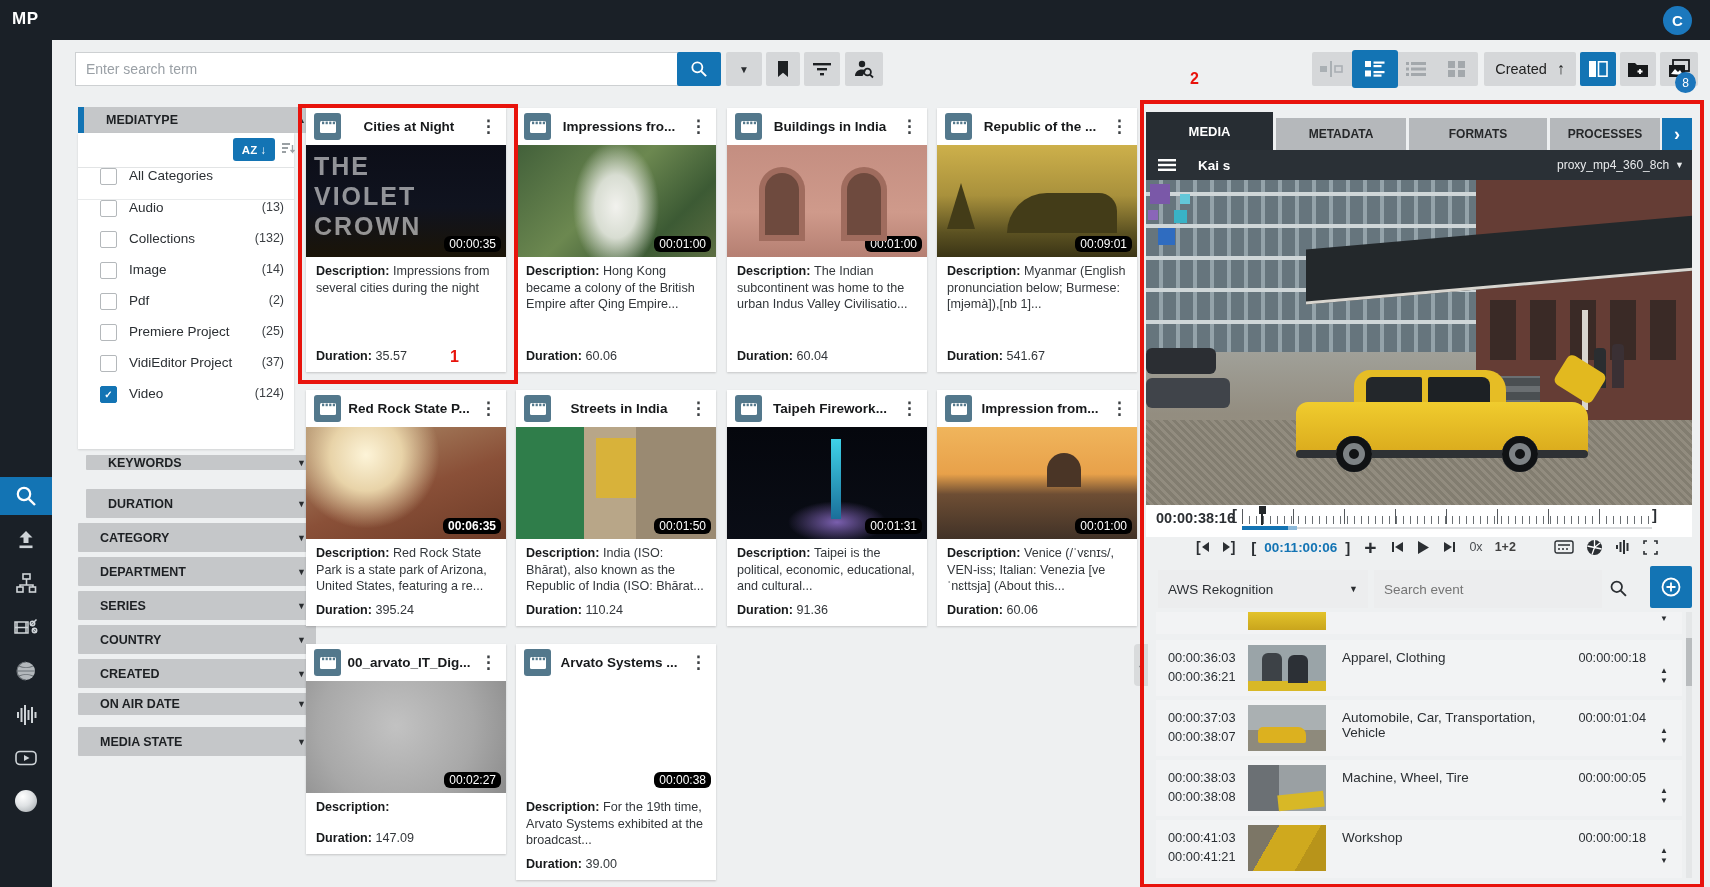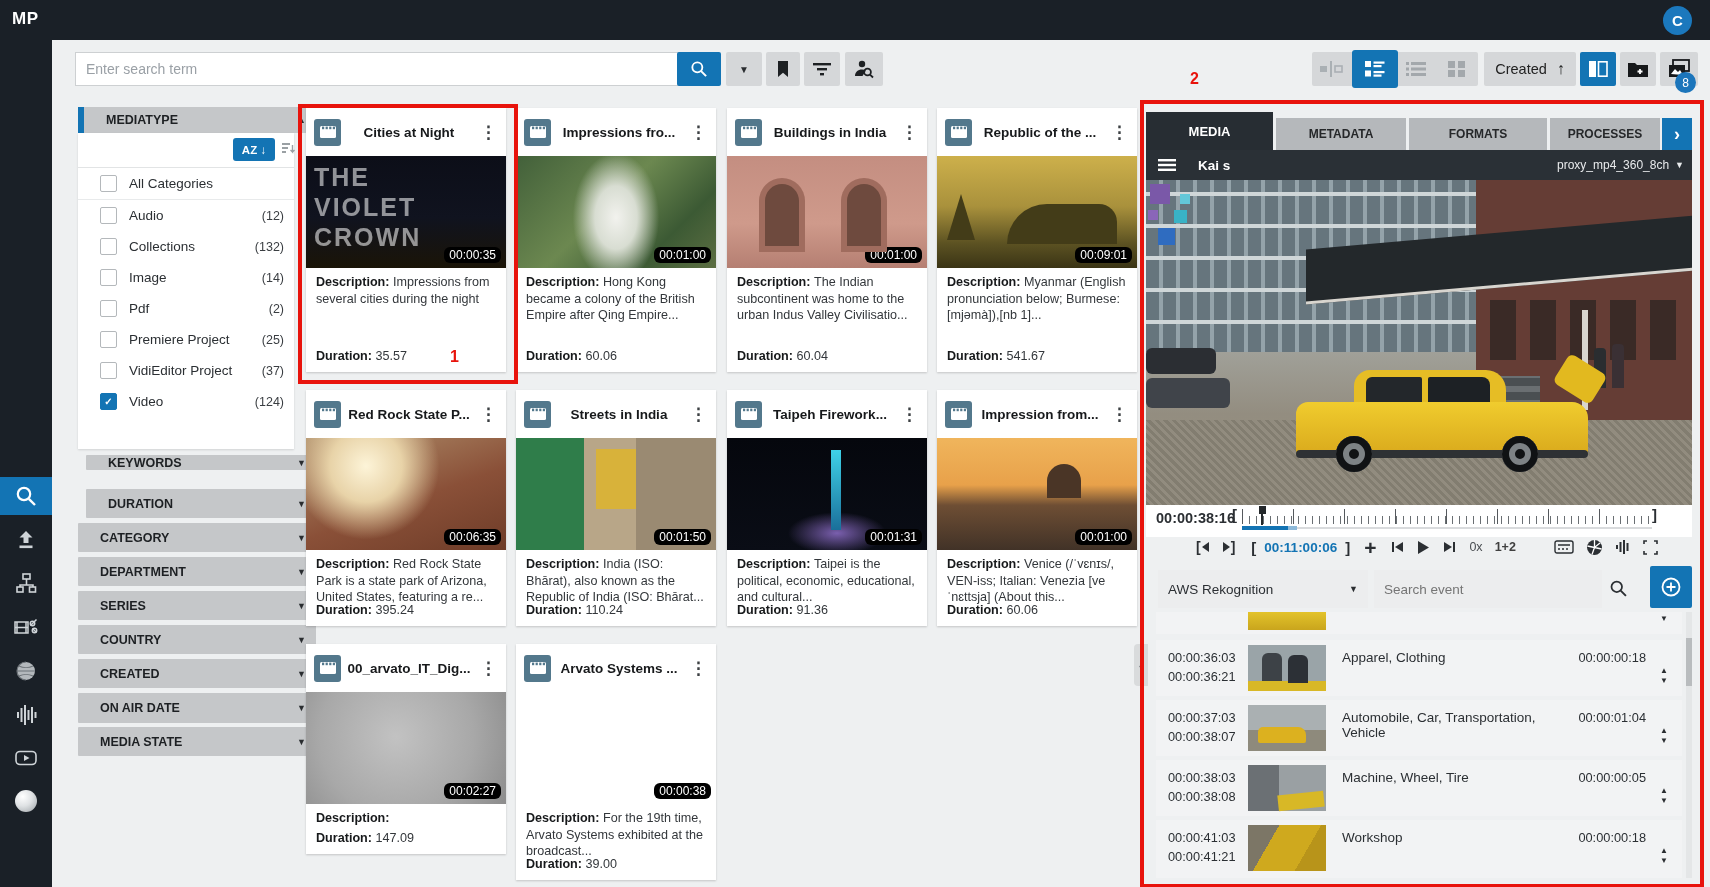--- a/index.html
+++ b/index.html
@@ -17,47 +17,47 @@
   .search-input{left:75px;top:52px;width:585px;height:32px;border:1px solid #cdd0d2;background:#fff;
                 padding:0 10px;font-size:14px;color:#333;font-family:"Liberation Sans",sans-serif;outline:none;}
   .search-input::placeholder{color:#9aa0a6;}
   .btn{display:flex;align-items:center;justify-content:center;background:#d5d7d9;border-radius:2px;cursor:pointer;}
   .btn-blue{background:#1374b4;}
   
   .facet-head{background:#c5c7c9;display:flex;align-items:center;font-size:12.5px;font-weight:bold;
               color:#1d2023;padding-left:22px;border-radius:1px;}
   .facet-head .car{margin-left:auto;margin-right:10px;font-size:9px;color:#2a2d30;}
   .fpanel{background:#fff;box-shadow:0 1px 2px rgba(0,0,0,.12);}
-  .frow{display:flex;align-items:center;height:31px;padding:0 10px 0 22px;font-size:13.5px;color:#2b2f33;}
+  .frow{display:flex;align-items:flex-start;height:31px;padding:0 10px 0 22px;font-size:13.5px;color:#2b2f33;}
   .frow .cnt{margin-left:auto;font-size:12.5px;color:#3a3e42;}
   .cb{width:15px;height:15px;border:1px solid #b4b8bb;background:#fff;margin-right:12px;border-radius:2px;
       display:inline-flex;align-items:center;justify-content:center;flex:0 0 auto;}
   .cb.checked{background:#1374b4;border-color:#1374b4;color:#fff;font-size:10px;font-weight:bold;}
   
   .card{position:absolute;width:200px;background:#fff;box-shadow:0 1px 2px rgba(0,0,0,.18);}
-  .card-h{height:48px;display:flex;align-items:center;padding:0 6px 0 8px;}
+  .card-h{height:37px;display:flex;align-items:center;padding:0 6px 0 8px;}
   .cicon{width:27px;height:27px;border-radius:3px;background:#53788c;display:flex;align-items:center;justify-content:center;flex:0 0 auto;}
   .ctitle{flex:1;text-align:center;font-size:13.5px;font-weight:bold;color:#17191b;white-space:nowrap;overflow:hidden;}
   .kebab{font-size:17px;font-weight:bold;color:#3c4043;line-height:1;padding:0 3px;}
   .thumb{position:relative;width:200px;height:112px;overflow:hidden;}
   .badge{position:absolute;right:5px;bottom:5px;background:#000;color:#fff;font-size:12px;padding:1px 5px;border-radius:6px;}
   .cbody{padding:6px 10px 0 10px;font-size:12.6px;line-height:16.5px;color:#33373b;}
   .cdur{position:absolute;left:10px;bottom:9px;font-size:12.6px;color:#33373b;}
   .blab{font-weight:bold;color:#17191b;}
   
   .t-night{background:linear-gradient(180deg,#0c0e18 0%,#10131f 55%,#1a1407 100%);}
   .t-night .ov{position:absolute;left:8px;top:6px;width:120px;color:rgba(255,255,255,.55);font-size:25px;font-weight:bold;line-height:1.2;letter-spacing:2px;}
   .t-statue{background:radial-gradient(ellipse 60px 90px at 50% 55%,#f2f2ee 0%,#d8ddd2 35%,rgba(90,120,70,0) 72%),linear-gradient(135deg,#42603a,#6c8850 45%,#3c5a34 75%,#5c6e42);}
   .t-india-b{background:linear-gradient(180deg,#c48e81 0%,#cf9a8b 60%,#b57f72 100%),#c48e81;}
   .t-india-b:before,.t-india-b:after{content:"";position:absolute;top:28px;width:34px;height:62px;background:#6e4a3e;border-radius:17px 17px 0 0;box-shadow:0 0 0 6px #a06c5e;}
   .t-india-b:before{left:38px;} .t-india-b:after{left:120px;}
   .t-myanmar{background:linear-gradient(180deg,#cdb04b 0%,#a9913c 45%,#5c5222 78%,#3a3415 100%);}
   .t-myanmar:before{content:"";position:absolute;left:10px;bottom:28px;width:0;height:0;border-left:14px solid transparent;border-right:14px solid transparent;border-bottom:46px solid #433c18;}
   .t-myanmar:after{content:"";position:absolute;right:20px;bottom:24px;width:110px;height:40px;background:#433c18;border-radius:40px 18px 0 0;}
-  .t-redrock{background:radial-gradient(circle at 30% 25%,#fdf4d8 0%,#e8d3a8 22%,rgba(0,0,0,0) 45%),linear-gradient(160deg,#b0906c 0%,#8a5038 55%,#6e3c28 100%);}
+  .t-redrock{background:radial-gradient(circle at 30% 25%,#fdf4d8 0%,#e8d3a8 22%,rgba(0,0,0,0) 45%),linear-gradient(160deg,#b0906c 0%,#8a5038 55%,#6e3c28 100%);font-weight:bold;}
   .t-street{background:linear-gradient(90deg,#2f7d4a 0 34%,#b8a688 34% 60%,#9a8a72 60% 100%),#b8a688;}
   .t-street:before{content:"";position:absolute;left:40%;top:10%;width:40px;height:60px;background:#d8b23a;}
   .t-taipei{background:radial-gradient(ellipse 70px 30px at 55% 85%,#7a5fae 0%,rgba(0,0,0,0) 70%),linear-gradient(180deg,#05070d 0%,#0a0d16 100%);}
   .t-taipei:before{content:"";position:absolute;left:52%;top:12px;width:10px;height:80px;background:linear-gradient(180deg,#3fd2e8,#1a6f9a);}
   .t-venice{background:linear-gradient(180deg,#f0b55c 0%,#e8a14a 42%,#6e4e34 60%,#413227 100%);}
   .t-venice:before{content:"";position:absolute;left:55%;top:26px;width:34px;height:34px;background:#4a3526;border-radius:50% 50% 0 0;}
   .t-gray{background:radial-gradient(circle at 45% 40%,#c2c2c2 0%,#a8a8a8 60%,#8c8c8c 100%);}
   .t-white{background:#fff;}
   
   .tab{display:flex;align-items:center;justify-content:center;font-weight:bold;color:#26282a;background:#b5b8bb;font-size:12px;}
@@ -290,21 +290,21 @@
           </svg>
         </span>
     </div>
     <div class="frow" style="border-bottom:1px solid #e8eaeb;">
       <span class="cb"></span>
       <span>All Categories</span>
     </div>
     <div class="frow">
         <span class="cb"></span>
         <span>Audio</span>
-        <span class="cnt">(12)</span>
+        <span class="cnt">(13)</span>
       </div>
     <div class="frow">
         <span class="cb"></span>
         <span>Collections</span>
         <span class="cnt">(132)</span>
       </div>
     <div class="frow">
         <span class="cb"></span>
         <span>Image</span>
         <span class="cnt">(14)</span>
@@ -352,21 +352,21 @@
       <span class="car">▼</span>
     </div>
   <div class="abs facet-head" style="left:78px;top:625px;width:216px;height:29px;">
       <span>COUNTRY</span>
       <span class="car">▼</span>
     </div>
   <div class="abs facet-head" style="left:78px;top:659px;width:216px;height:29px;">
       <span>CREATED</span>
       <span class="car">▼</span>
     </div>
-  <div class="abs facet-head" style="left:78px;top:693px;width:216px;height:30px;">
+  <div class="abs facet-head" style="left:78px;top:693px;width:216px;height:22px;">
       <span>ON AIR DATE</span>
       <span class="car">▼</span>
     </div>
   <div class="abs facet-head" style="left:78px;top:727px;width:216px;height:29px;">
       <span>MEDIA STATE</span>
       <span class="car">▼</span>
     </div>
 
   <div class="card" style="left:306px;top:108px;height:264px;">
     <div class="card-h">

